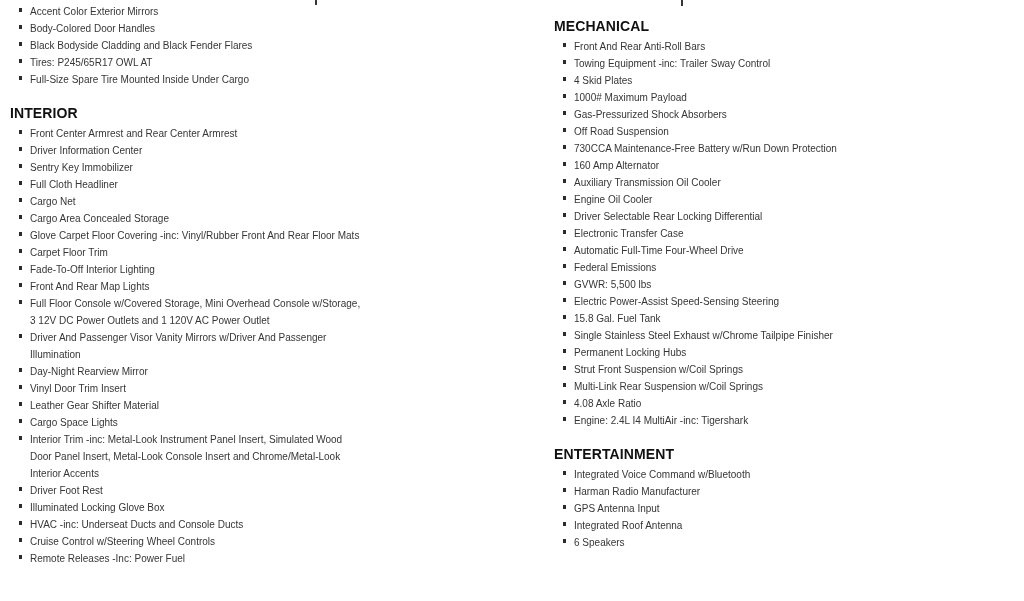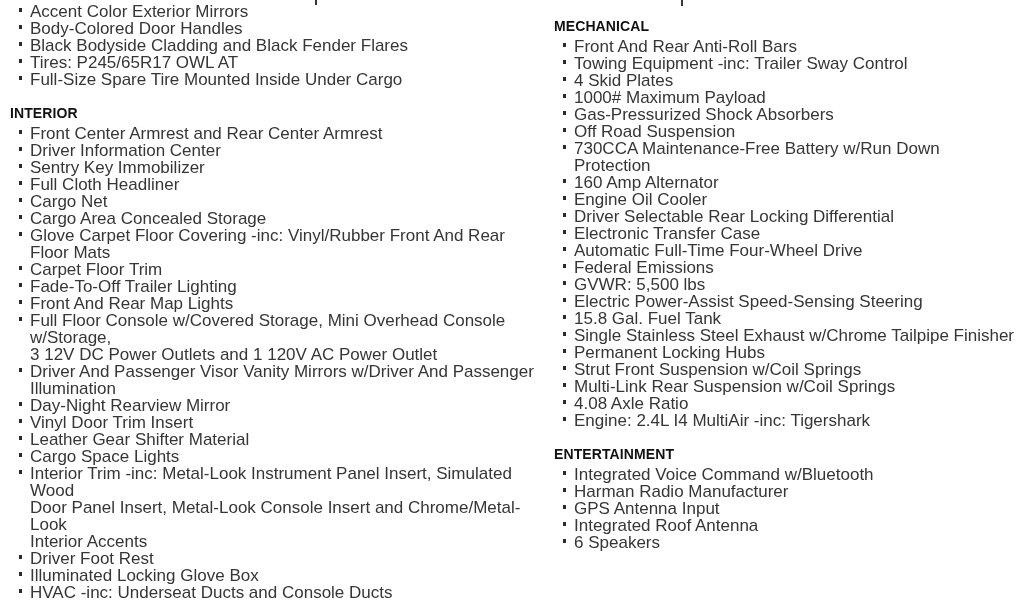--- a/index.html
+++ b/index.html
@@ -32,21 +32,21 @@
   }
   .col > .sec-head:first-child{margin-top:0;}
   ul.items{
     list-style:none;
     margin:0 0 0 9px;
     padding:0;
   }
   li.item{
     position:relative;
     padding-left:11px;
-    font-size:17px;
+    font-size:10px;
     line-height:17px;
     color:var(--text);
   }
   .bullet{
     position:absolute;
     left:0;top:4.5px;
     width:3px;height:4px;
     background:var(--bullet);
     display:block;
   }
@@ -73,21 +73,21 @@
       <div class="sec-head">INTERIOR</div>
       <ul class="items">
         <li class="item"><span class="bullet"></span><span class="txt">Front Center Armrest and Rear Center Armrest</span></li>
         <li class="item"><span class="bullet"></span><span class="txt">Driver Information Center</span></li>
         <li class="item"><span class="bullet"></span><span class="txt">Sentry Key Immobilizer</span></li>
         <li class="item"><span class="bullet"></span><span class="txt">Full Cloth Headliner</span></li>
         <li class="item"><span class="bullet"></span><span class="txt">Cargo Net</span></li>
         <li class="item"><span class="bullet"></span><span class="txt">Cargo Area Concealed Storage</span></li>
         <li class="item"><span class="bullet"></span><span class="txt">Glove Carpet Floor Covering -inc: Vinyl/Rubber Front And Rear Floor Mats</span></li>
         <li class="item"><span class="bullet"></span><span class="txt">Carpet Floor Trim</span></li>
-        <li class="item"><span class="bullet"></span><span class="txt">Fade-To-Off Trailer Lighting</span></li>
+        <li class="item"><span class="bullet"></span><span class="txt">Fade-To-Off Interior Lighting</span></li>
         <li class="item"><span class="bullet"></span><span class="txt">Front And Rear Map Lights</span></li>
         <li class="item"><span class="bullet"></span><span class="txt">Full Floor Console w/Covered Storage, Mini Overhead Console w/Storage,
 3 12V DC Power Outlets and 1 120V AC Power Outlet</span></li>
         <li class="item"><span class="bullet"></span><span class="txt">Driver And Passenger Visor Vanity Mirrors w/Driver And Passenger
 Illumination</span></li>
         <li class="item"><span class="bullet"></span><span class="txt">Day-Night Rearview Mirror</span></li>
         <li class="item"><span class="bullet"></span><span class="txt">Vinyl Door Trim Insert</span></li>
         <li class="item"><span class="bullet"></span><span class="txt">Leather Gear Shifter Material</span></li>
         <li class="item"><span class="bullet"></span><span class="txt">Cargo Space Lights</span></li>
         <li class="item"><span class="bullet"></span><span class="txt">Interior Trim -inc: Metal-Look Instrument Panel Insert, Simulated Wood
@@ -104,21 +104,21 @@
       <div class="sec-head">MECHANICAL</div>
       <ul class="items">
         <li class="item"><span class="bullet"></span><span class="txt">Front And Rear Anti-Roll Bars</span></li>
         <li class="item"><span class="bullet"></span><span class="txt">Towing Equipment -inc: Trailer Sway Control</span></li>
         <li class="item"><span class="bullet"></span><span class="txt">4 Skid Plates</span></li>
         <li class="item"><span class="bullet"></span><span class="txt">1000# Maximum Payload</span></li>
         <li class="item"><span class="bullet"></span><span class="txt">Gas-Pressurized Shock Absorbers</span></li>
         <li class="item"><span class="bullet"></span><span class="txt">Off Road Suspension</span></li>
         <li class="item"><span class="bullet"></span><span class="txt">730CCA Maintenance-Free Battery w/Run Down Protection</span></li>
         <li class="item"><span class="bullet"></span><span class="txt">160 Amp Alternator</span></li>
-        <li class="item"><span class="bullet"></span></li>
+        <li class="item"><span class="bullet"></span><span class="txt">Auxiliary Transmission Oil Cooler</span></li>
         <li class="item"><span class="bullet"></span><span class="txt">Engine Oil Cooler</span></li>
         <li class="item"><span class="bullet"></span><span class="txt">Driver Selectable Rear Locking Differential</span></li>
         <li class="item"><span class="bullet"></span><span class="txt">Electronic Transfer Case</span></li>
         <li class="item"><span class="bullet"></span><span class="txt">Automatic Full-Time Four-Wheel Drive</span></li>
         <li class="item"><span class="bullet"></span><span class="txt">Federal Emissions</span></li>
         <li class="item"><span class="bullet"></span><span class="txt">GVWR: 5,500 lbs</span></li>
         <li class="item"><span class="bullet"></span><span class="txt">Electric Power-Assist Speed-Sensing Steering</span></li>
         <li class="item"><span class="bullet"></span><span class="txt">15.8 Gal. Fuel Tank</span></li>
         <li class="item"><span class="bullet"></span><span class="txt">Single Stainless Steel Exhaust w/Chrome Tailpipe Finisher</span></li>
         <li class="item"><span class="bullet"></span><span class="txt">Permanent Locking Hubs</span></li>

